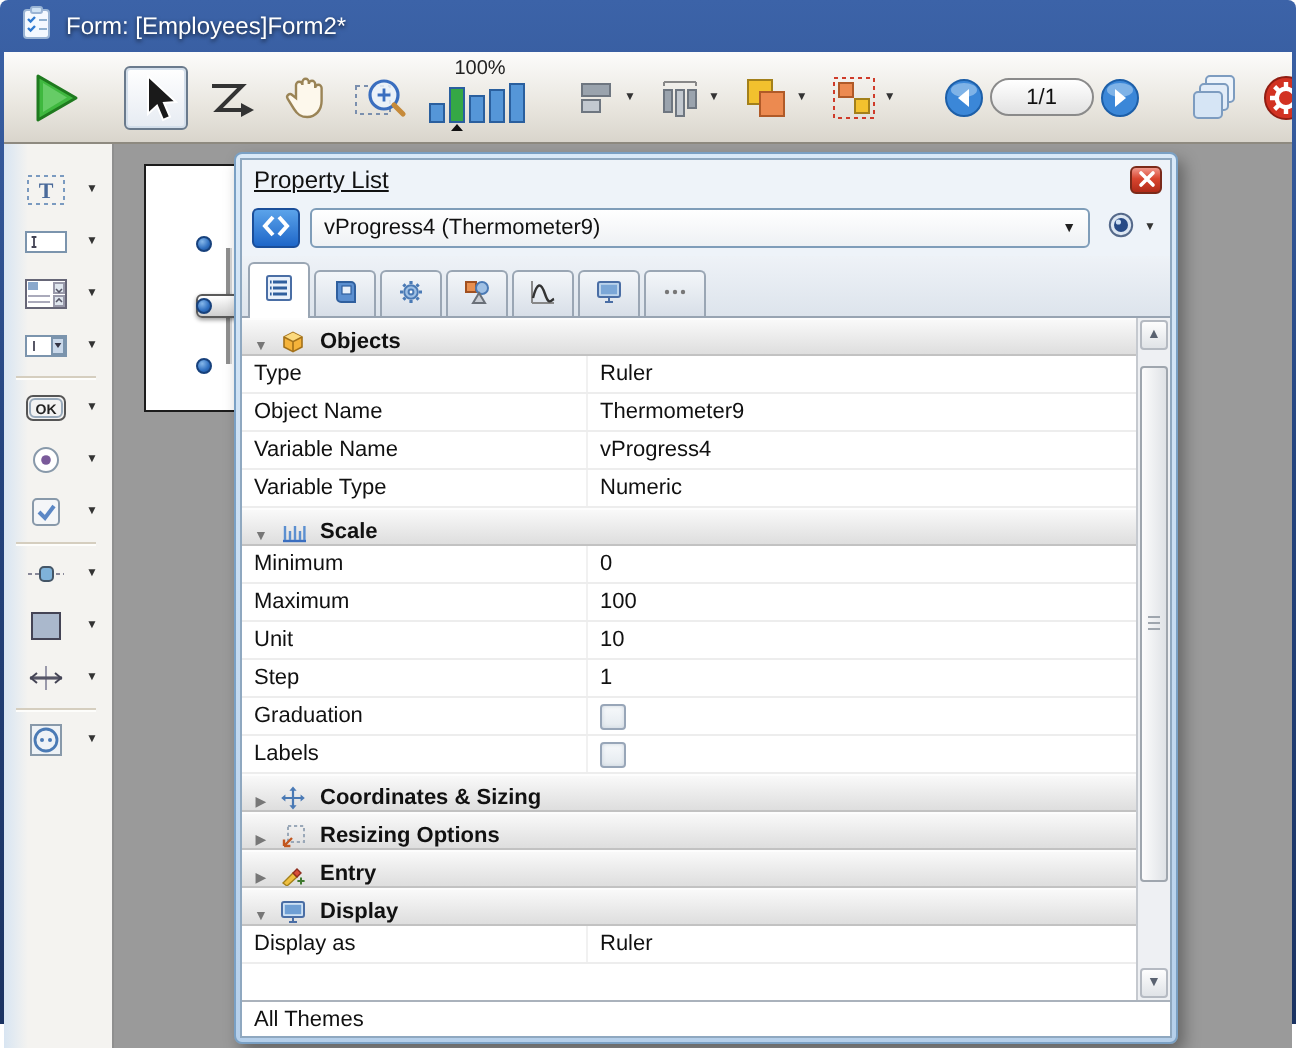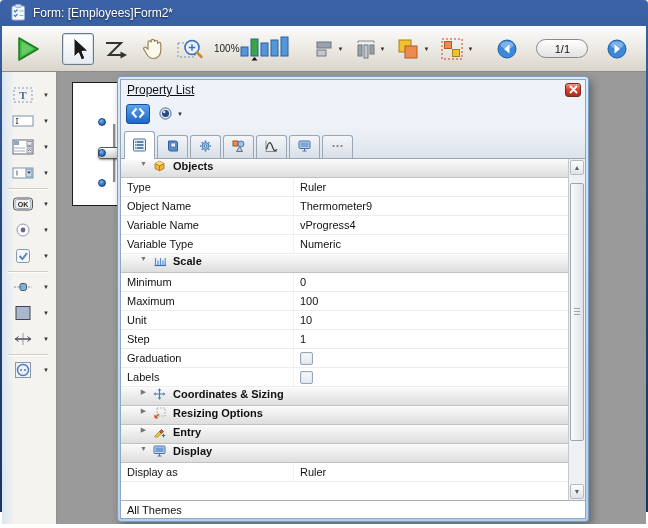--- a/index.html
+++ b/index.html
@@ -18,23 +18,23 @@
   
   .toolbar { height:46px; background:linear-gradient(#fcfcfb,#e9e6df 60%,#d9d5cc);
     border-bottom:1px solid #8e8a80; display:flex; align-items:center; padding:0 8px; gap:5px; }
   .tb-btn { display:flex; align-items:center; padding:2px 3px; border-radius:3px; }
   .tb-btn.sel { border:1px solid #6a7a8c; background:linear-gradient(#ffffff,#e6ebf2);
     box-shadow:inset 0 0 0 1px #d4dfeb; }
   .ticon { display:flex; }
   .dd, .sdd, .ddsm { font-size:6px; color:#333; margin-left:3px; }
   .tb-sep { width:1px; height:34px; background:#b2aea4; box-shadow:1px 0 0 #fbfbf9; margin:0 4px; }
   .tb-spacer { flex:1; }
-  .zoomw { display:flex; align-items:center; margin:0 2px; }
+  .zoomw { display:flex; flex-direction:column; align-items:center; margin:0 2px; }
   .zl { font-size:10px; line-height:11px; color:#222; }
-  .pnav { display:flex; align-items:center; gap:19px; margin:0 3px; }
+  .pnav { display:flex; align-items:center; gap:3px; margin:0 3px; }
   .ppill { width:52px; height:19px; border:1px solid #8a8a8a; border-radius:10px;
     background:linear-gradient(#ffffff,#e2e2e2); display:flex; align-items:center; justify-content:center; font-size:11px; }
   .pbtn { display:flex; }
 
   
   .content { position:absolute; left:0; right:0; top:46px; bottom:0; }
 
   .sidebar { position:absolute; left:0; top:0; bottom:0; width:55px;
     background:linear-gradient(to right,#d8e5f2 0,#f4f3f0 12px,#f4f3f0);
     border-right:1px solid #8f8f8f; padding-top:8px; }
@@ -68,21 +68,21 @@
     background:linear-gradient(#ffffff,#eef1f4); display:flex; align-items:center; padding:0 6px; }
   .combo .arr { margin-left:auto; font-size:7px; color:#222; }
   .eye-btn { display:flex; align-items:center; padding:0 2px; }
   .p-tabs { height:31px; display:flex; align-items:flex-end; gap:2px; padding:0 3px;
     background:linear-gradient(#eef2f7,#dde4ec); border-bottom:1px solid #98a4b2; }
   .ptab { width:31px; height:23px; border:1px solid #9aa6b4; border-bottom:none; border-radius:3px 3px 0 0;
     background:linear-gradient(#f3f6f9,#d8dfe8); display:flex; align-items:center; justify-content:center; }
   .ptab.sel { height:28px; background:#fff; margin-bottom:-1px; z-index:2; }
   .p-grid { flex:1; position:relative; background:#fff; overflow:hidden; }
   .p-rows { position:absolute; left:0; top:0; right:17px; bottom:0; }
-  .psec { height:19px; display:flex; align-items:flex-start; gap:4px; padding-left:17px;
+  .psec { height:19px; display:flex; align-items:flex-end; gap:4px; padding-left:4px;
     background:linear-gradient(#f9f9f9,#dedede); border-bottom:1px solid #c2c2c2; border-top:1px solid #fdfdfd;
     font-weight:bold; }
   .tri { width:11px; font-size:7px; color:#777; text-align:center; }
   .sic { width:16px; display:flex; }
   .prow { height:19px; display:flex; border-bottom:1px solid #ededed; }
   .plabel { width:172px; padding:0 4px 0 6px; line-height:18px; }
   .pvalue { flex:1; border-left:1px solid #f1f1f1; padding:0 4px 0 6px; line-height:18px;
     display:flex; align-items:center; }
   .cbx { width:13px; height:13px; border:1px solid #98a6b8; border-radius:2px;
     background:linear-gradient(#f7f9fb,#e4eaef); box-shadow:inset 0 0 2px #ccd5df; }
@@ -387,20 +387,24 @@
                     <path d="M1.5 1.5 L7.5 7.5 M7.5 1.5 L1.5 7.5" stroke="#fff" stroke-width="1.8" stroke-linecap="round"></path>
                   </svg></span>
               </span>
           </div>
           <div class="p-selector">
             <span class="code-btn">
                 <span><svg width="14" height="12" viewBox="0 0 14 12">
                     <path d="M5.5 1.5 L1.5 6 L5.5 10.5 M8.5 1.5 L12.5 6 L8.5 10.5" fill="none" stroke="#fff" stroke-width="2"></path>
                   </svg></span>
               </span>
+            <span class="combo">
+              <span>vProgress4 (Thermometer9)</span>
+              <span class="arr">▼</span>
+            </span>
             <span class="eye-btn">
               <span><svg width="17" height="13" viewBox="0 0 17 13">
                     <circle cx="8.5" cy="6.5" r="5.6" fill="#dce6f2" stroke="#55698a"></circle>
                     <circle cx="8.5" cy="6.5" r="3.5" fill="#274a86"></circle>
                     <circle cx="7.2" cy="5" r="1.3" fill="#cfe0f4"></circle>
                   </svg></span>
               <span class="ddsm">▼</span>
             </span>
           </div>
           <div class="p-tabs">

